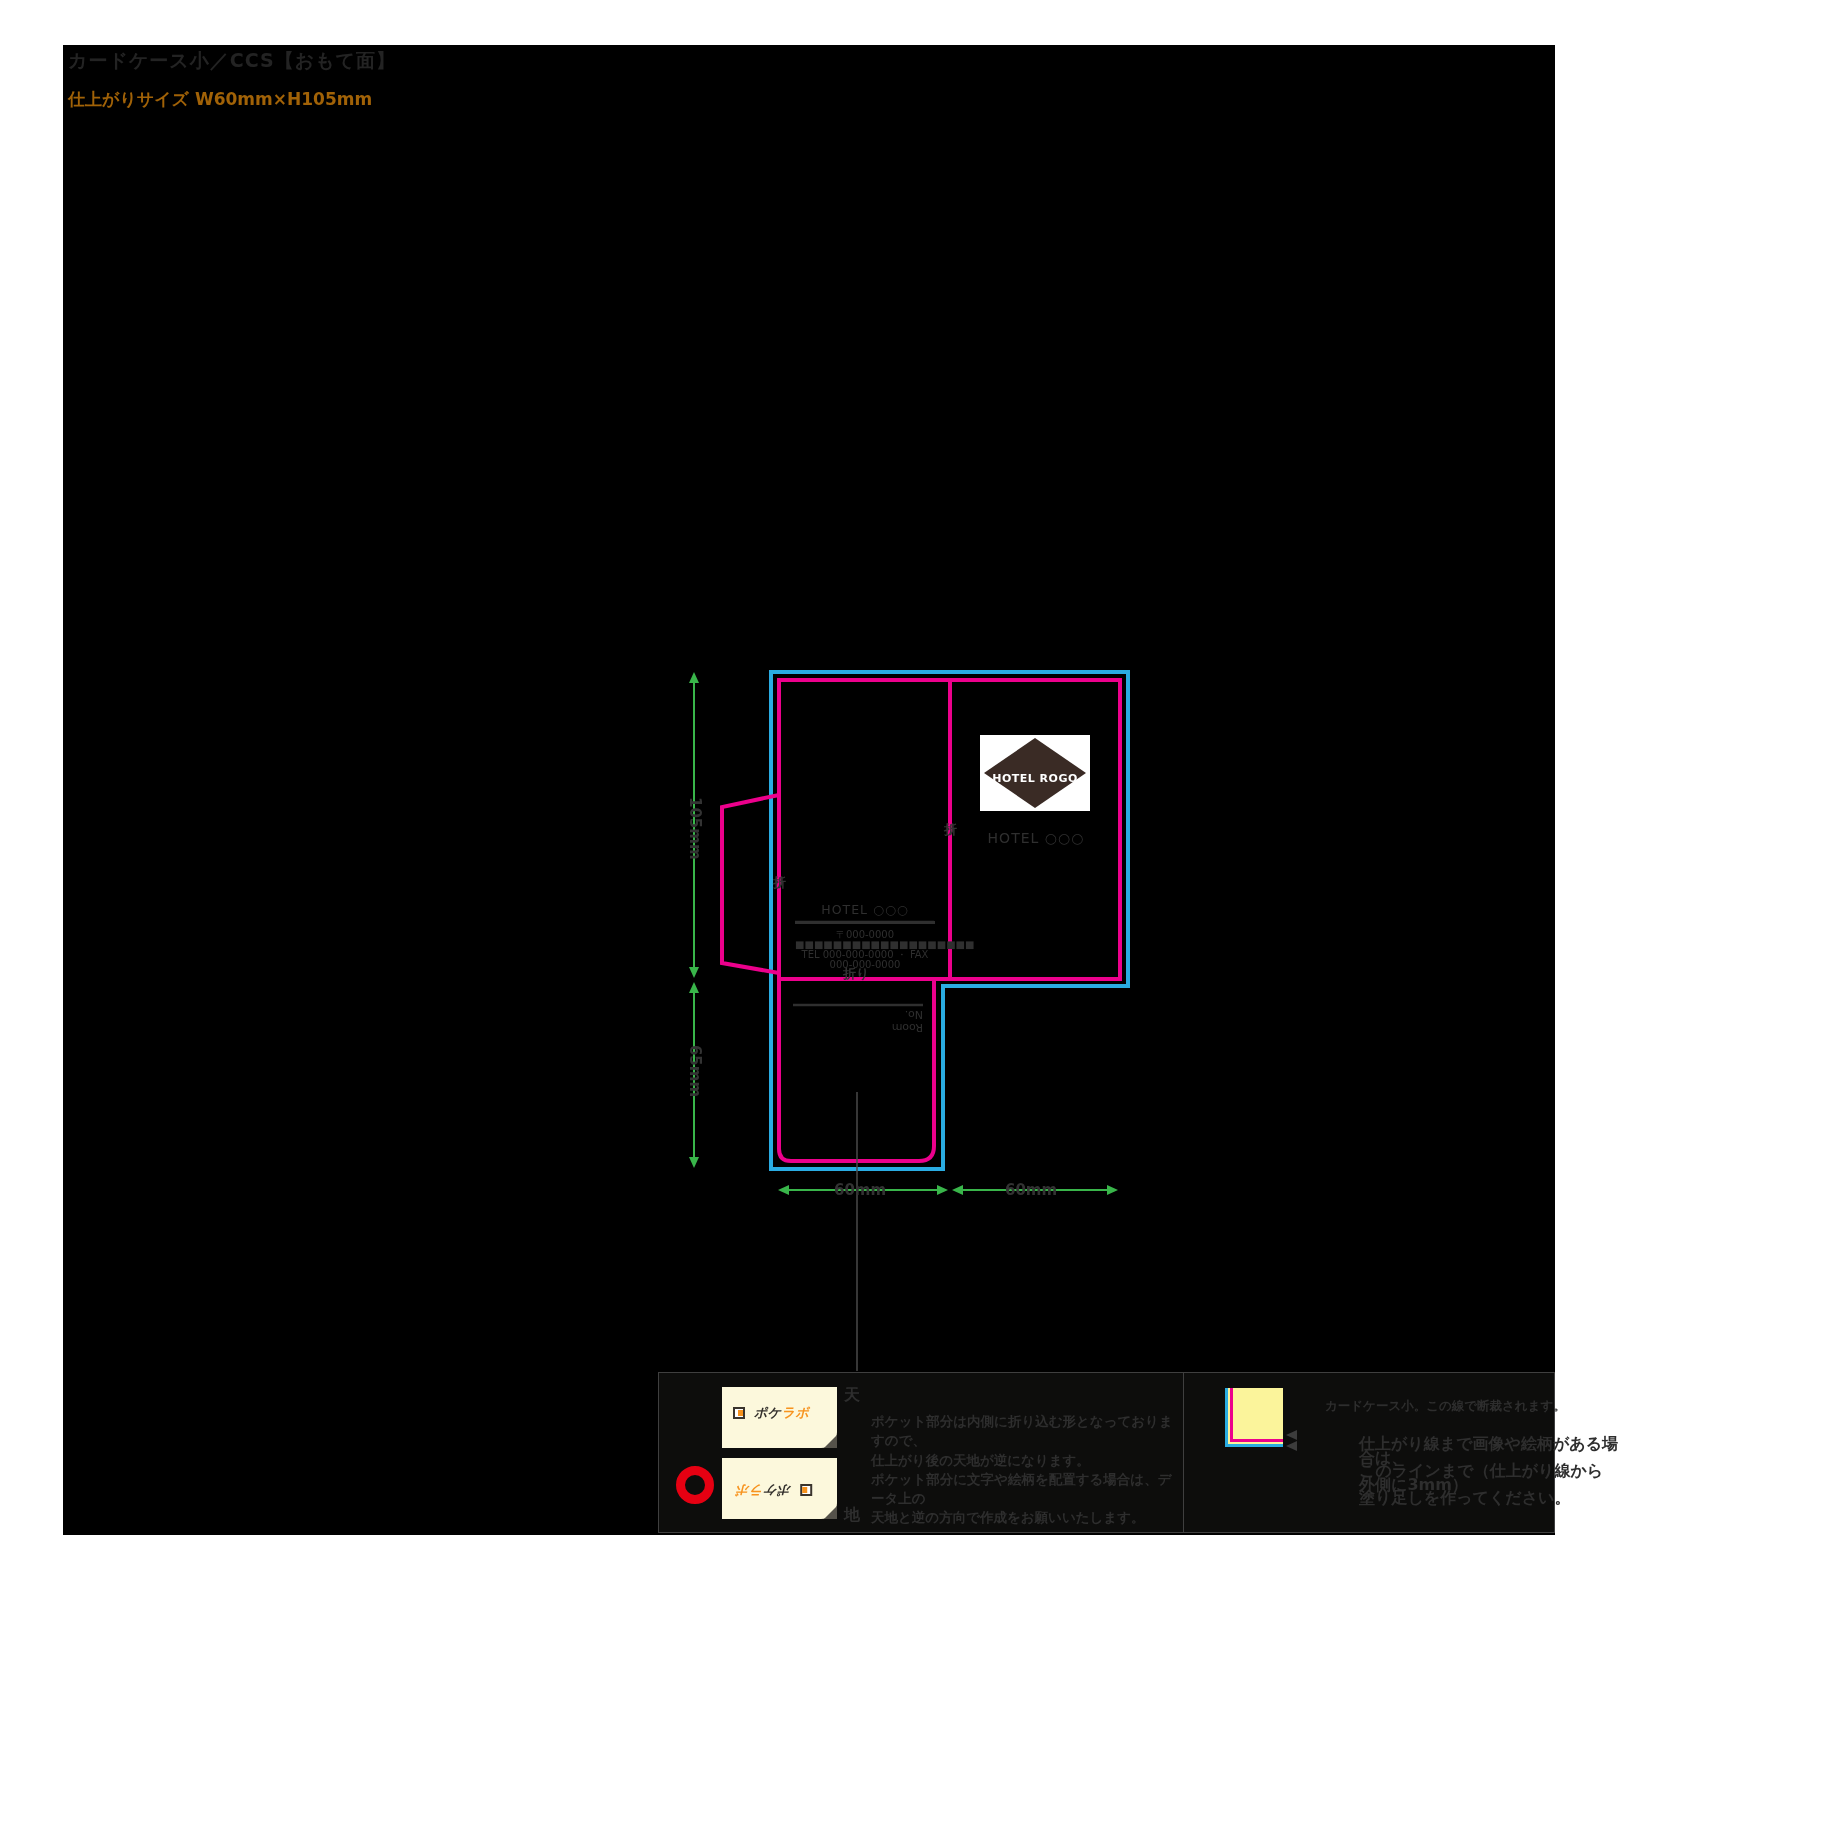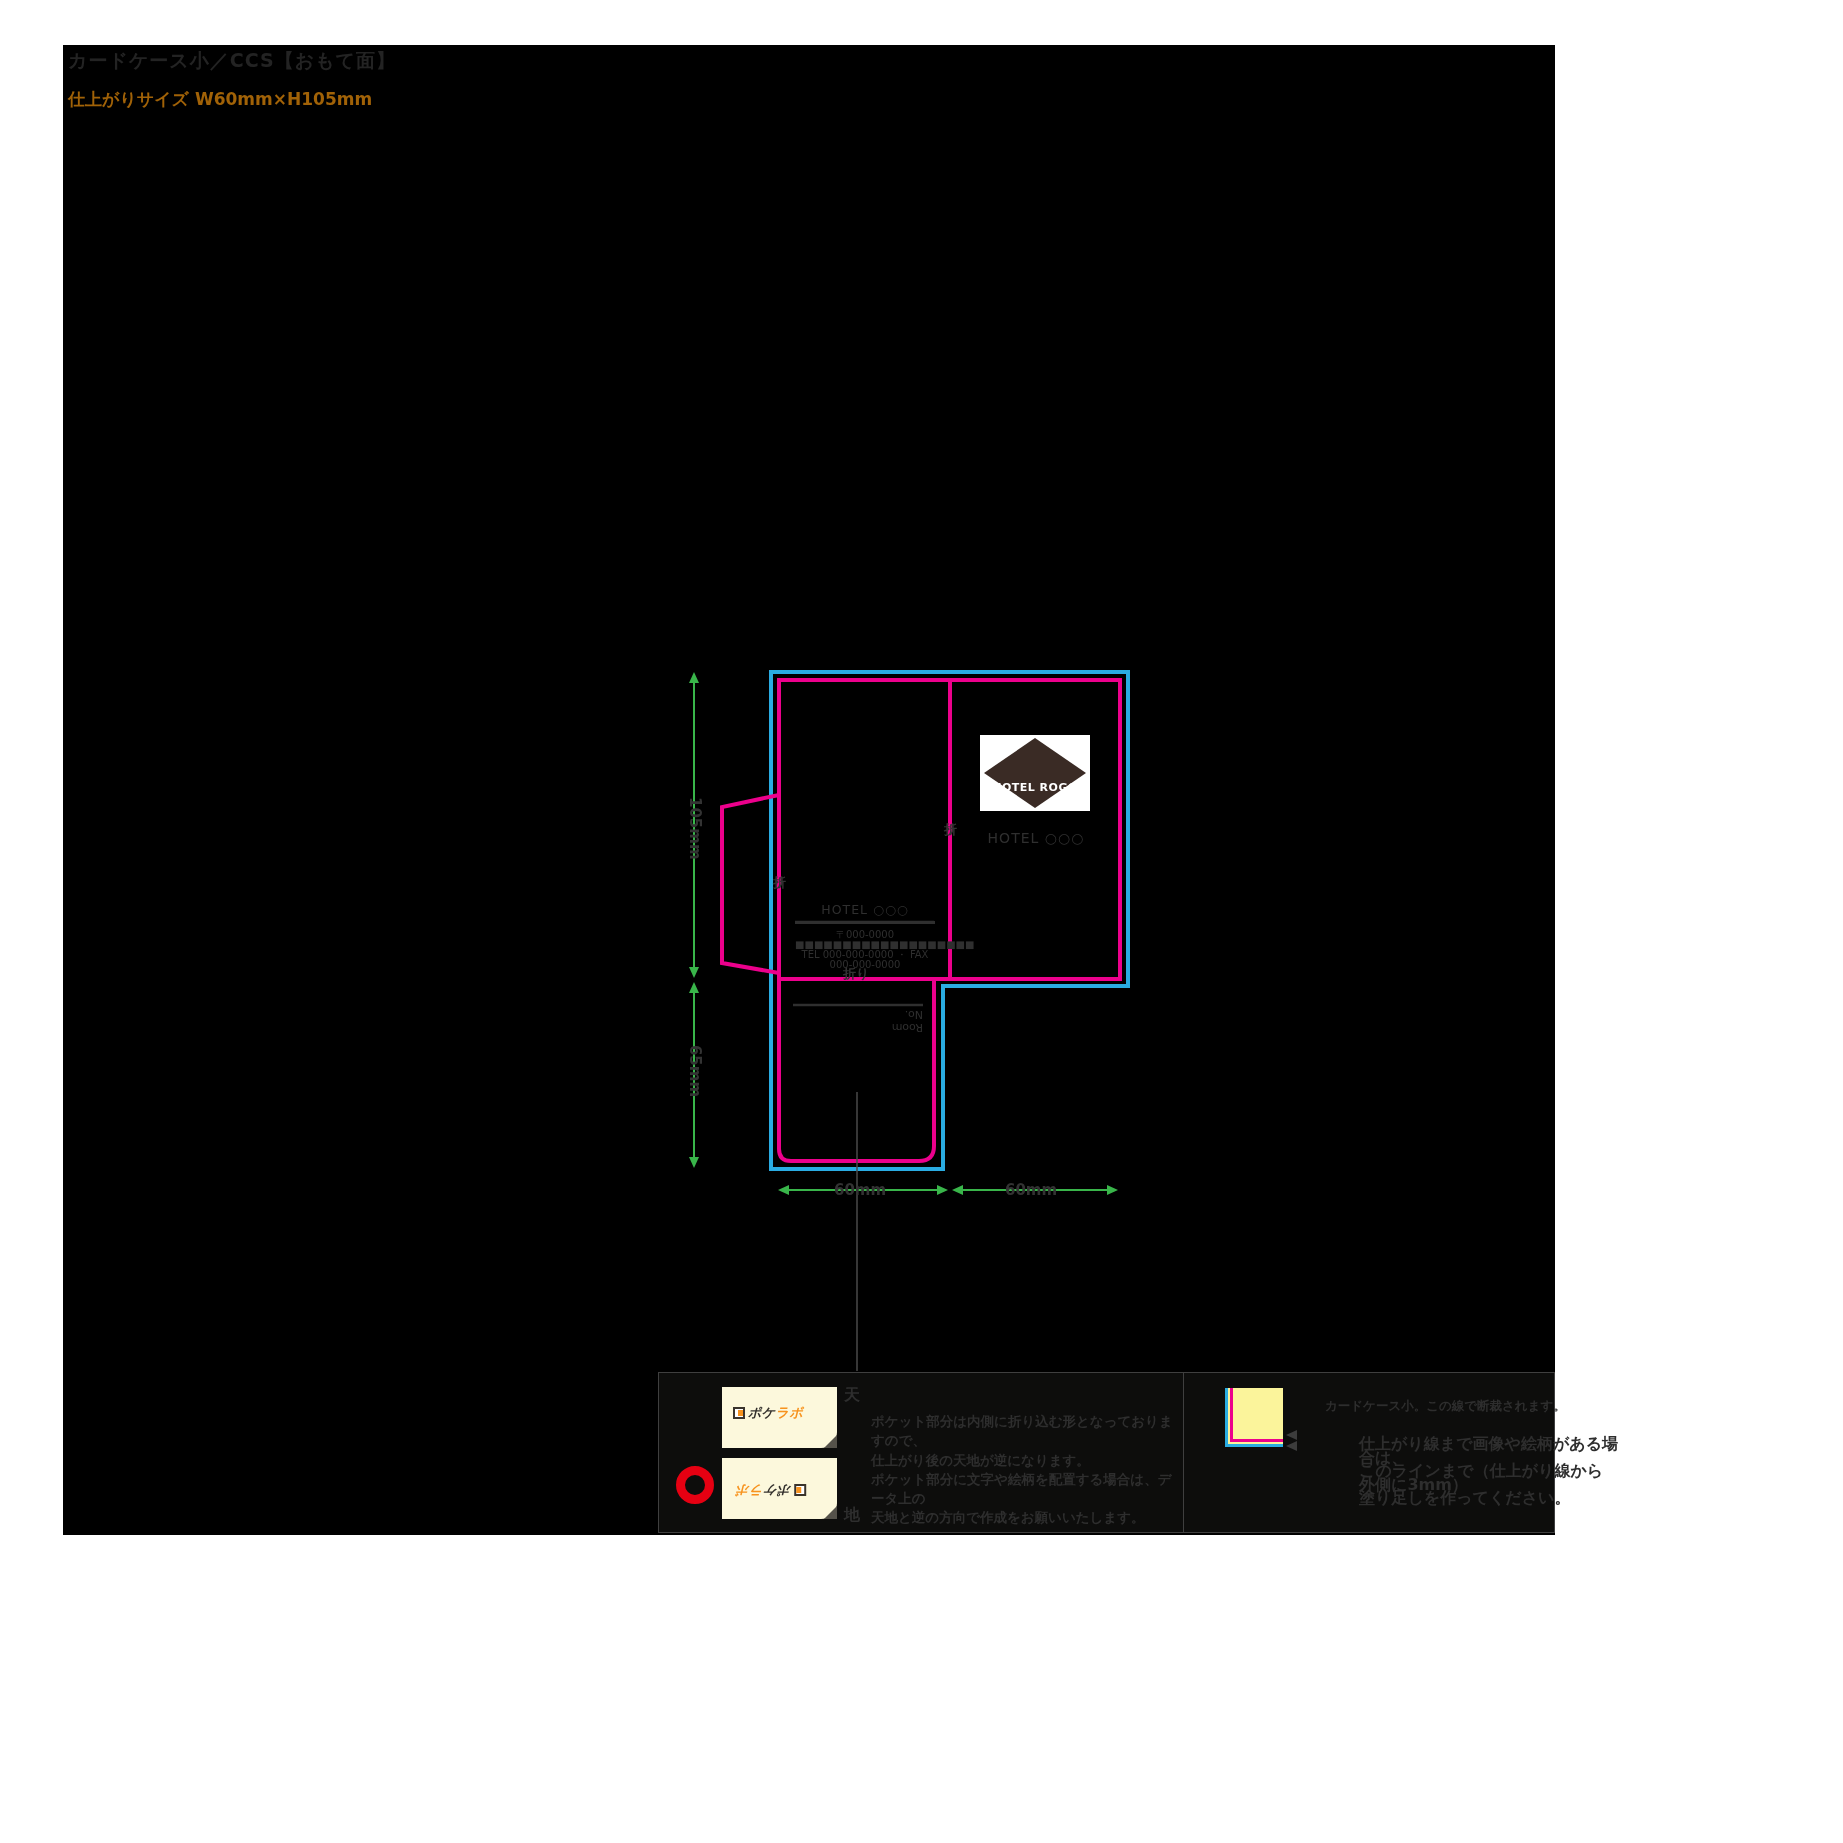--- a/index.html
+++ b/index.html
@@ -9,36 +9,36 @@
   .abs{position:absolute;}
   .page-title{left:68px;top:48px;font-size:19px;font-weight:bold;color:#232323;letter-spacing:1px;}
   .page-subtitle{left:68px;top:88px;font-size:17px;font-weight:bold;color:#a16207;}
   svg.overlay{position:absolute;left:0;top:0;width:1843px;height:1843px;pointer-events:none;}
   .lbl{color:#333333;font-weight:bold;}
   .dim-h{font-size:15px;width:60px;text-align:left;}
   .dim-v{font-size:15px;width:60px;text-align:center;transform:rotate(90deg);transform-origin:center;}
   .fold-v{font-size:13px;width:14px;line-height:14px;text-align:center;}
   .fold-h{font-size:13px;}
   .logo-box{left:980px;top:735px;width:110px;height:76px;background:#ffffff;}
-  .logo-text{position:absolute;left:0;top:46px;width:110px;text-align:center;color:#ffffff;
+  .logo-text{position:absolute;left:0;top:37px;width:110px;text-align:center;color:#ffffff;
              font-size:11px;font-weight:bold;letter-spacing:0.5px;}
   .hotel-front{left:960px;top:830px;width:152px;text-align:center;font-size:14px;color:#2f2f2f;letter-spacing:1px;}
   .back-block{left:795px;top:902px;width:140px;text-align:center;color:#2f2f2f;}
   .back-hotel{font-size:12.5px;letter-spacing:1px;}
   .back-rule{margin:4px 0 6px 0;height:2.5px;background:#2f2f2f;}
   .back-addr,.back-tel{font-size:10px;line-height:10px;}
   .room-no{left:875px;top:1008px;width:48px;font-size:11px;color:#2f2f2f;transform:rotate(180deg);}
   .panel-row{left:658px;top:1372px;width:895px;height:159px;background:#0d0d0c;border:1px solid #3f3f3f;}
   .panel-divider{left:1183px;top:1372px;width:1px;height:160px;background:#3f3f3f;}
   .card{width:115px;height:61px;background:#fcf8dc;border-radius:0 0 16px 0;}
   .card-1{left:722px;top:1387px;}
   .card-2{left:722px;top:1458px;}
   .card-fold{position:absolute;right:0;bottom:0;width:0;height:0;
              border-left:13px solid transparent;border-bottom:13px solid #55524a;}
-  .pl-logo{position:absolute;left:11px;top:17px;display:flex;align-items:center;gap:3px;}
+  .pl-logo{position:absolute;left:11px;top:17px;display:flex;align-items:center;gap:9px;}
   .pl-icon{position:relative;width:12px;height:12px;border:2px solid #3a342c;background:#ffffff;box-sizing:border-box;}
   .pl-icon-accent{position:absolute;right:0;top:1px;width:5px;height:6px;background:#f7931e;}
   .pl-text{font-size:13px;font-weight:bold;font-style:italic;letter-spacing:0.5px;}
   .pl-dark{color:#33302c;}
   .pl-orange{color:#f7931e;}
   .rot180{transform:rotate(180deg);}
   .card-2 .pl-logo{left:14px;top:23px;}
   .red-circle{left:676px;top:1466px;width:38px;height:38px;border:9px solid #e60012;border-radius:50%;box-sizing:border-box;}
   .ten-label,.chi-label{font-size:16px;font-weight:bold;color:#2e2e2e;width:20px;text-align:center;}
   .ten-label{left:842px;top:1385px;}

